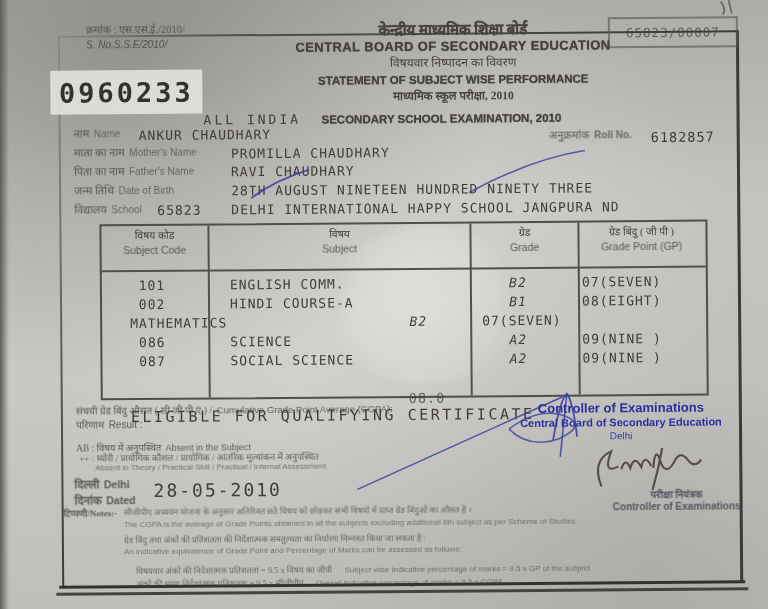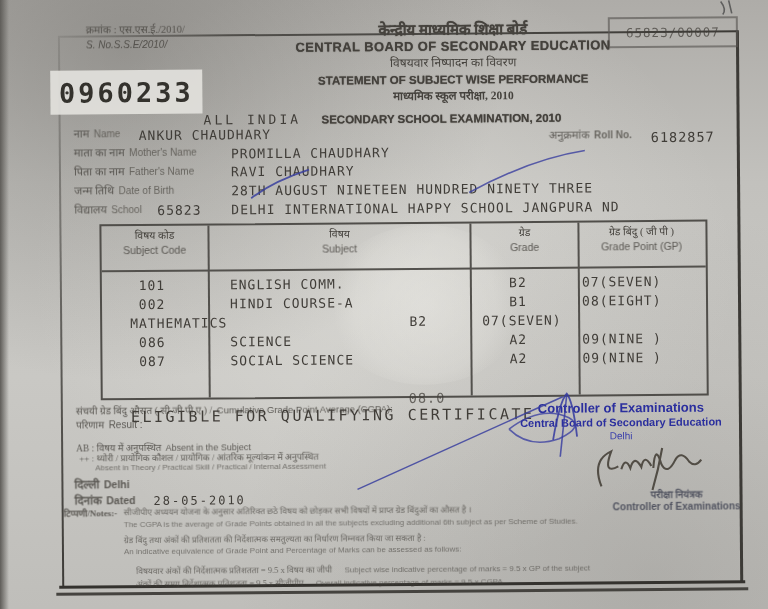--- a/index.html
+++ b/index.html
@@ -46,21 +46,21 @@
   
   .tbl{position:absolute;left:100px;top:222px;width:604px;height:172px;
     border:2px solid #504e4a;}
   .tbl .vline{position:absolute;top:0;width:2px;height:100%;background:#53514d;}
   .tbl .hline{position:absolute;left:0;top:44px;width:100%;height:2px;background:#53514d;}
   .th{position:absolute;top:3px;text-align:center;font-size:10.5px;line-height:14px;}
   .trow{position:absolute;left:0;display:flex;width:604px;height:19px;}
   .trow span{display:block;font-size:13px;}
   .c-code{width:100px;text-align:center;}
   .c-sub{width:262px;padding-left:28px;box-sizing:border-box;text-align:left;}
-  .c-gr{width:108px;text-align:center;}
+  .c-gr{width:108px;text-align:center;font-style:italic;}
   .c-gp{width:126px;padding-left:10px;box-sizing:border-box;text-align:left;}
   .watermark{position:absolute;left:325px;top:225px;width:200px;height:160px;border-radius:50%;
     background:radial-gradient(circle, rgba(236,235,230,.5), rgba(236,235,230,.25) 55%, transparent 72%);}
   
   .bluestamp{position:absolute;left:488px;top:403px;width:264px;text-align:center;}
   .bluestamp div{line-height:14px;}
   svg.overlay{position:absolute;left:0;top:0;pointer-events:none;}
   .lblhi{font-size:11px;}
   .lblen{font-size:10px;color:#56534d;}
 </style>
@@ -218,21 +218,21 @@
   <div class="abs en blur2" style="left:94px;top:461px;font-size:8px;opacity:.65;">Absent in Theory / Practical Skill / Practical / Internal Assessment</div>
 
   <div class="abs" style="left:73px;top:472px;">
     <span class="hi blur2" style="font-size:11.5px;font-weight:bold;">दिल्ली</span>
     <span class="en blur2" style="font-size:10.5px;font-weight:bold;">Delhi</span>
   </div>
   <div class="abs" style="left:73px;top:488px;">
     <span class="hi blur2" style="font-size:11.5px;font-weight:bold;">दिनांक</span>
     <span class="en blur2" style="font-size:10.5px;font-weight:bold;">Dated</span>
   </div>
-  <div class="abs dm" style="left:152px;top:478px;font-size:12px;letter-spacing:2px;margin-top:14px;">28-05-2010</div>
+  <div class="abs dm" style="left:152px;top:478px;font-size:18px;letter-spacing:2px;">28-05-2010</div>
 
   <div class="abs center blur2" style="left:600px;top:489px;width:150px;">
     <div class="hi" style="font-size:10px;font-weight:bold;color:#3d4050;">परीक्षा नियंत्रक</div>
     <div class="en" style="font-size:10px;font-weight:bold;color:#3d4050;">Controller of Examinations</div>
   </div>
 
   <div class="abs hi blur2" style="left:62px;top:504px;font-size:9px;font-weight:bold;">टिप्पणी/Notes:-</div>
   <div class="abs hi blur2" style="left:122px;top:504px;font-size:8.5px;opacity:.7;">सीजीपीए अध्ययन योजना के अनुसार अतिरिक्त छठे विषय को छोड़कर सभी विषयों में प्राप्त ग्रेड बिंदुओं का औसत है ।</div>
   <div class="abs en blur2" style="left:122px;top:518px;font-size:8px;opacity:.62;">The CGPA is the average of Grade Points obtained in all the subjects excluding additional 6th subject as per Scheme of Studies.</div>
   <div class="abs hi blur2" style="left:122px;top:532px;font-size:8.5px;opacity:.7;">ग्रेड बिंदु तथा अंकों की प्रतिशतता की निर्देशात्मक समतुल्यता का निर्धारण निम्नवत किया जा सकता है :</div>

